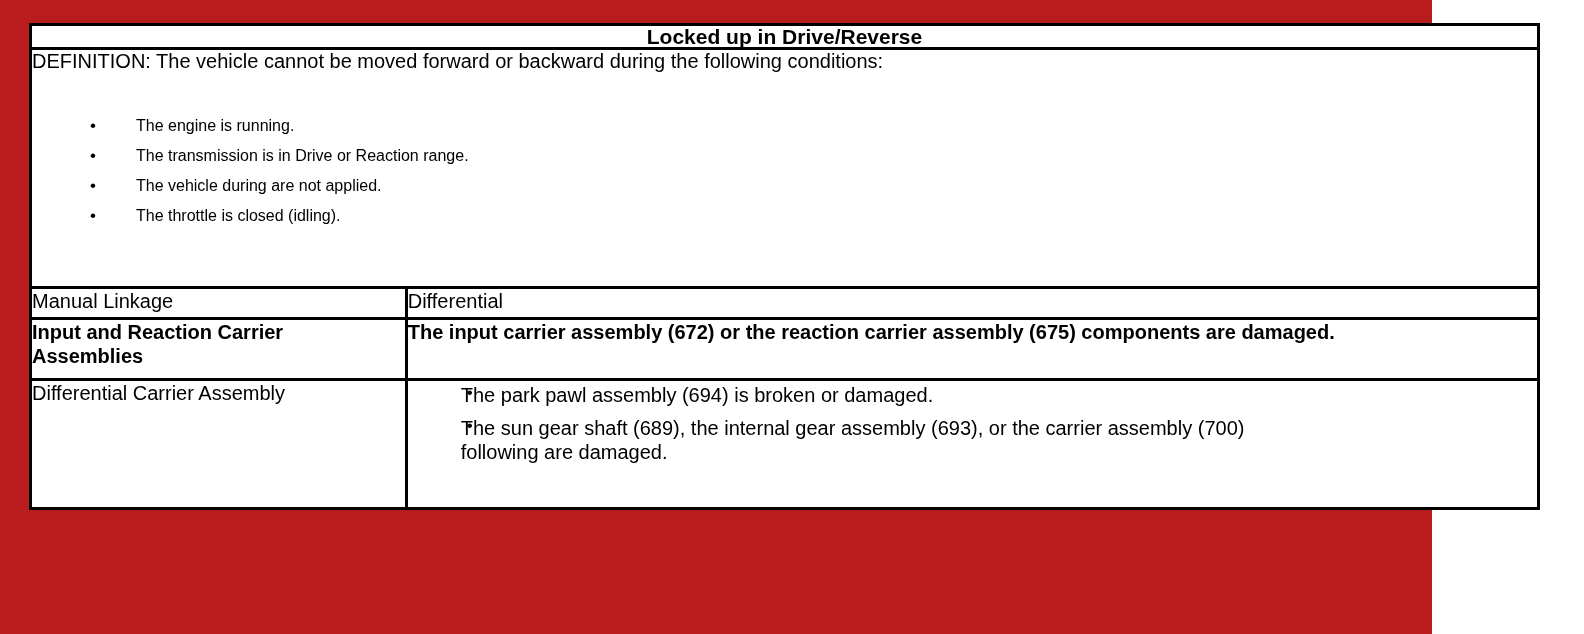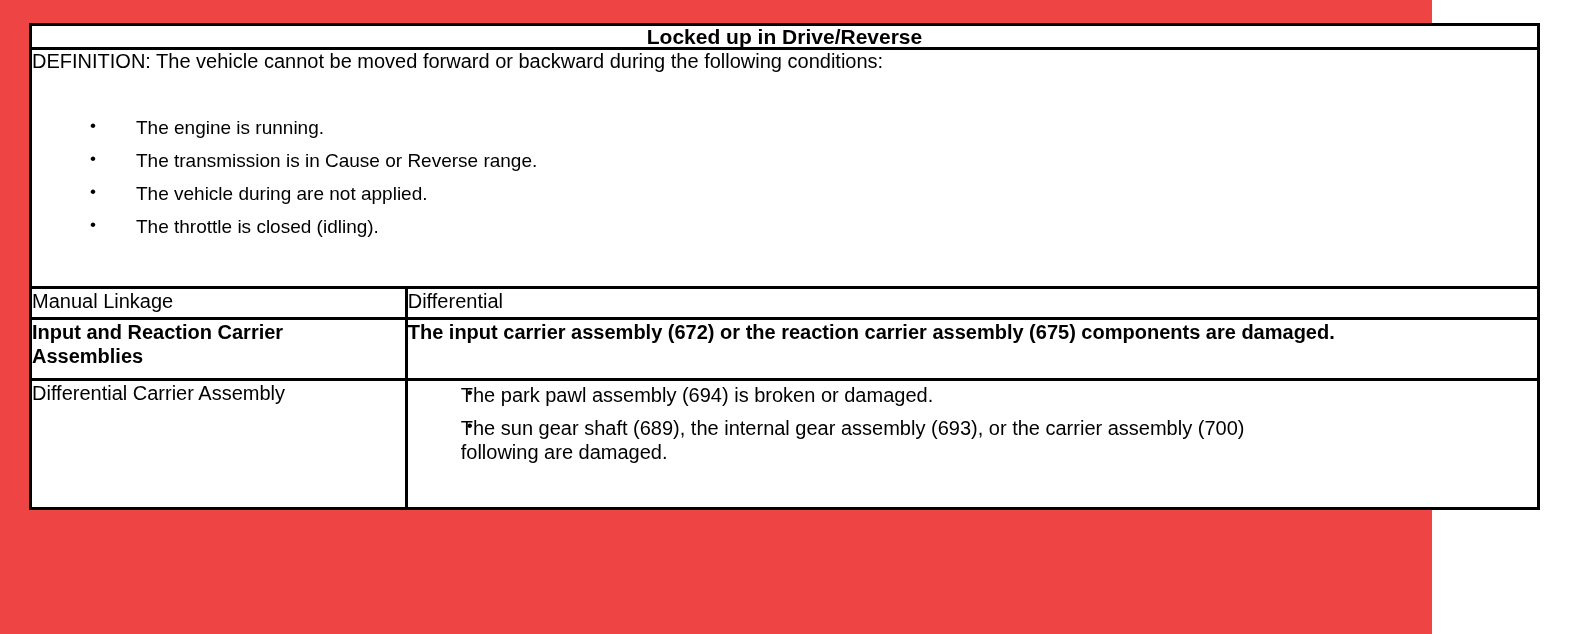--- a/index.html
+++ b/index.html
@@ -12,21 +12,21 @@
     height: 634px;
     font-family: "Liberation Sans", sans-serif;
     color: #000000;
     overflow: hidden;
   }
 
   .page {
     position: relative;
     width: 1432px;
     height: 634px;
-    background: #ef4444;
+    background: #b91c1c;
   }
 
   
   .dtc-table {
     position: absolute;
     left: 29px;
     top: 23px;
     width: 1511px;
     border-collapse: collapse;
     table-layout: fixed;
@@ -71,21 +71,21 @@
     white-space: nowrap;
   }
   .def-list {
     list-style: none;
     margin: 0;
     padding: 0;
     margin-top: 44px;
   }
   .def-list li {
     position: relative;
-    font-size: 19px;
+    font-size: 16px;
     line-height: 1;
     padding-left: 104px;
     margin-bottom: 14px;
     white-space: nowrap;
   }
   .def-list li::before {
     content: "\2022";
     position: absolute;
     left: 58px;
     top: -1px;
@@ -153,21 +153,21 @@
       <tr>
         <td class="title-cell" colspan="2">Locked up in Drive/Reverse</td>
       </tr>
 
 
       <tr>
         <td class="def-cell" colspan="2">
           <p class="def-intro">DEFINITION: The vehicle cannot be moved forward or backward during the following conditions:</p>
           <ul class="def-list">
             <li>The engine is running.</li>
-            <li>The transmission is in Cause or Reverse range.</li>
+            <li>The transmission is in Drive or Reaction range.</li>
             <li>The vehicle during are not applied.</li>
             <li>The throttle is closed (idling).</li>
           </ul>
         </td>
       </tr>
 
       <tr class="row-linkage">
         <td class="check-cell">Manual Linkage</td>
         <td class="cause-cell">
           <p class="cause-plain">Differential</p>

